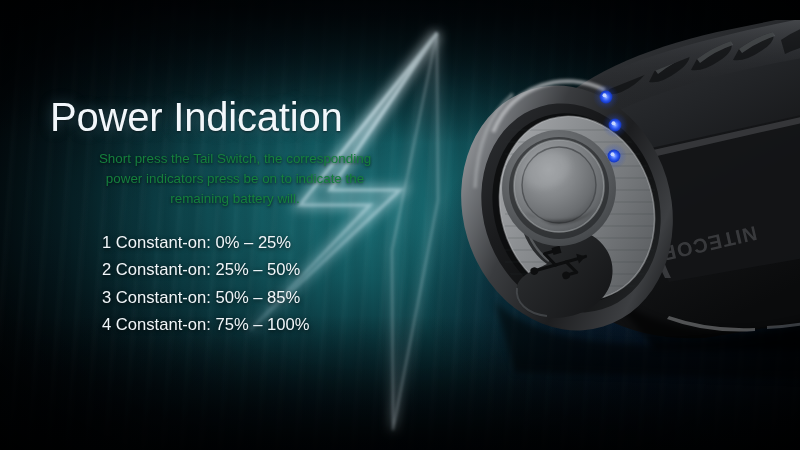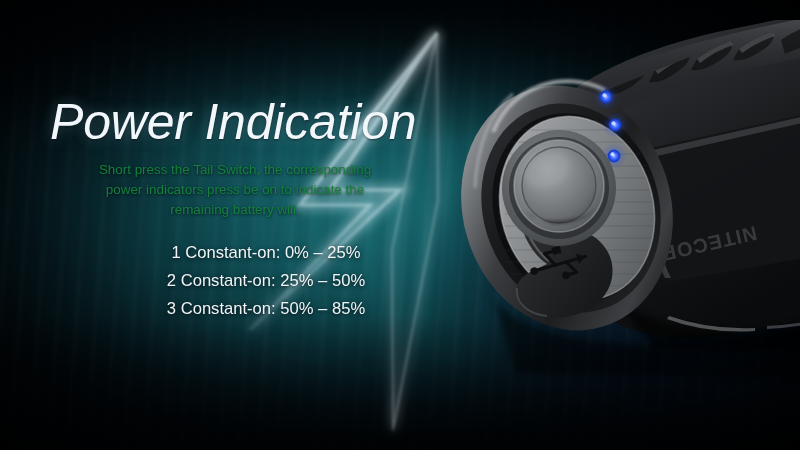--- a/index.html
+++ b/index.html
@@ -75,29 +75,28 @@
 
   
   .text-panel {
     position: absolute;
     left: 40px;
     top: 96px;
     width: 390px;
     text-align: center;
   }
   .title {
-    font-size: 50px;
+    font-size: 40px;
     line-height: 1.06;
     font-weight: 400;
     letter-spacing: -0.2px;
     color: #f2f7fb;
     text-shadow: 0 0 14px rgba(120,180,200,0.40), 0 1px 2px rgba(0,0,0,0.55);
     text-align: left;
     margin: 0 0 11px 10px;
-    font-style: italic;
   }
   .subtitle {
     font-size: 13.4px;
     line-height: 1.48;
     color: #15803d;
     text-shadow: 0 1px 3px rgba(0,0,0,0.75);
     margin: 0 0 20px 0;
     padding: 0 6px;
   }
   .list {
@@ -106,21 +105,20 @@
     padding: 0;
     text-align: left;
     padding-left: 62px;
   }
   .list li {
     font-size: 16.6px;
     line-height: 1.66;
     color: #f0f5f8;
     text-shadow: 0 1px 4px rgba(0,0,0,0.8);
     white-space: nowrap;
-    text-align: center;
   }
 
   
   .light-wrap {
     position: absolute;
     left: 455px;
     top: 20px;
     width: 360px;
     height: 400px;
     pointer-events: none;
@@ -168,20 +166,21 @@
     <h1 class="title">Power Indication</h1>
     <p class="subtitle">
       <span>Short press the Tail Switch, the corresponding</span><br>
       <span>power indicators press be on to indicate the</span><br>
       <span>remaining battery will.</span>
     </p>
     <ul class="list">
       <li>1 Constant-on: 0% – 25%</li>
       <li>2 Constant-on: 25% – 50%</li>
       <li>3 Constant-on: 50% – 85%</li>
+      <li>4 Constant-on: 75% – 100%</li>
     </ul>
   </div>
 
   <div class="light-wrap">
     <svg width="360" height="400" viewBox="0 0 360 400" xmlns="http://www.w3.org/2000/svg">
       <defs>
 
         <linearGradient id="barrelG" x1="0.12" y1="0" x2="0.55" y2="1">
           <stop offset="0%" stop-color="#47494c"></stop>
           <stop offset="16%" stop-color="#2e3033"></stop>

